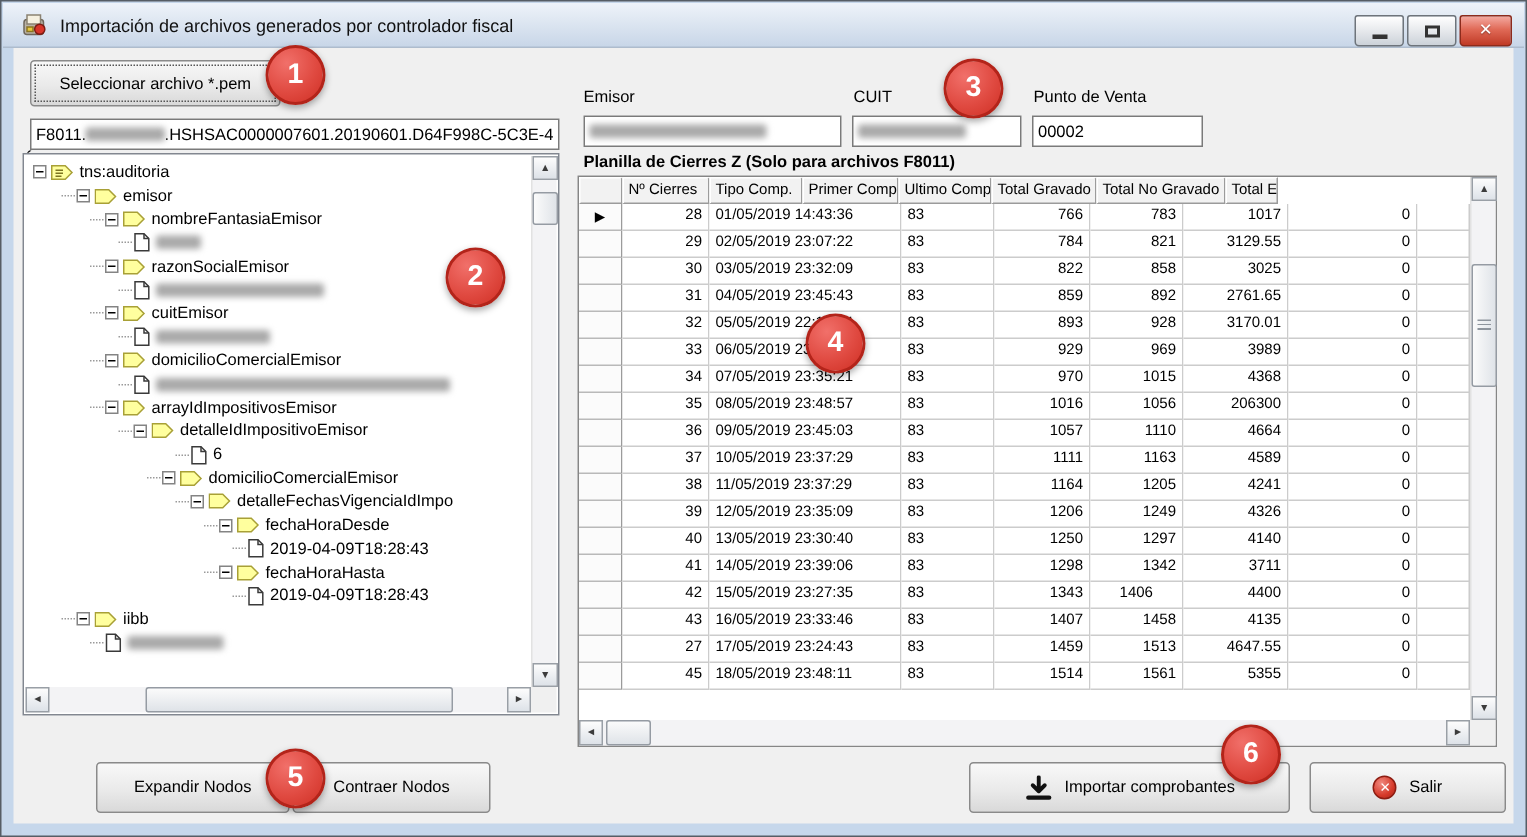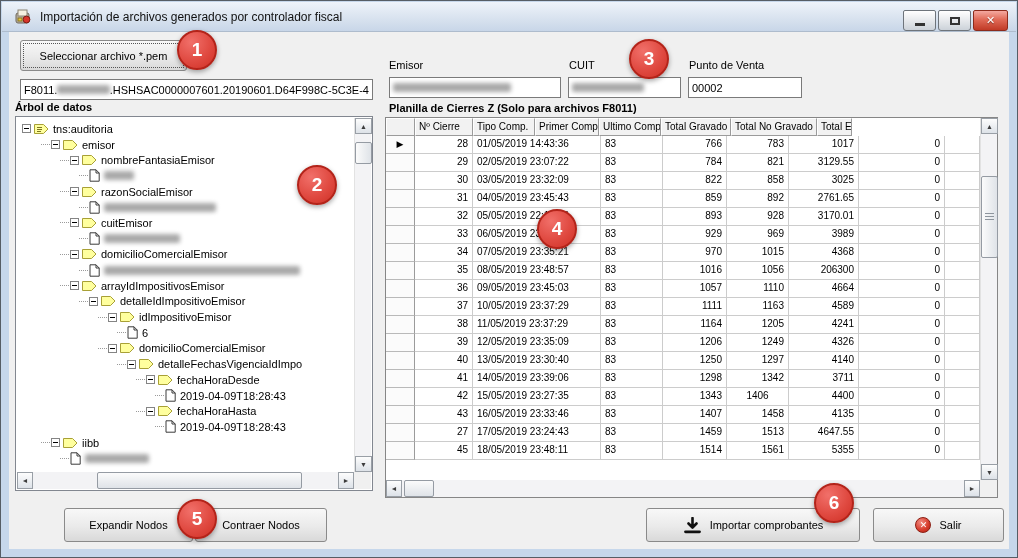--- a/index.html
+++ b/index.html
@@ -31,21 +31,21 @@
     font-size:11px;color:#000;display:flex;align-items:center;justify-content:center;gap:8px;}
   .btn.focusdot{outline:1px dotted #555;outline-offset:-4px;}
   .field{position:absolute;background:#fff;border:1px solid #7a7a7a;font-size:11px;color:#000;
     display:flex;align-items:center;padding:0 3px;white-space:nowrap;overflow:hidden;}
   .lbl{position:absolute;font-size:11px;color:#000;}
   .lbl.b{font-weight:bold;}
   .blurbar{display:inline-block;height:9px;border-radius:2px;background:#a9a9a9;
     filter:blur(2.3px);vertical-align:middle;}
 
   
-  .treeview{position:absolute;left:14px;top:115px;width:358px;height:375px;
+  .treeview{position:absolute;left:14px;top:101px;width:358px;height:375px;
     background:#fff;border:1px solid #828790;}
   .treerows{position:absolute;left:2px;top:4px;right:19px;bottom:19px;overflow:hidden;
     font-size:11px;color:#000;}
   .tnode{height:15.7px;display:flex;align-items:center;white-space:nowrap;}
   .conn{display:inline-block;width:9px;height:1px;border-top:1px dotted #9a9a9a;margin-right:1px;}
   .expander{flex:0 0 auto;width:9px;height:9px;border:1px solid #848484;background:#fff;
     display:inline-flex;align-items:center;justify-content:center;margin-right:3px;}
   .expander i{display:block;width:5px;height:1px;background:#000;}
   .ticon{display:inline-flex;margin-right:4px;flex:0 0 auto;}
   
@@ -260,32 +260,20 @@
           <span class="expander">
             <i></i>
           </span>
           <span class="ticon">
             <svg width="15" height="12" viewBox="0 0 15 12">
               <polygon points="0.5,1.5 9.5,1.5 14,6 9.5,10.5 0.5,10.5" fill="#ffff9e" stroke="#a8a036" stroke-width="1"></polygon>
             </svg>
           </span>
           <span>detalleIdImpositivoEmisor</span>
         </div>
-        <div class="tnode" style="padding-left: 80px;">
-          <span class="conn"></span>
-          <span class="expander">
-            <i></i>
-          </span>
-          <span class="ticon">
-            <svg width="15" height="12" viewBox="0 0 15 12">
-              <polygon points="0.5,1.5 9.5,1.5 14,6 9.5,10.5 0.5,10.5" fill="#ffff9e" stroke="#a8a036" stroke-width="1"></polygon>
-            </svg>
-          </span>
-          <span>idImpositivoEmisor</span>
-        </div>
         <div class="tnode" style="padding-left: 99px;">
           <span class="conn"></span>
           <span class="ticon">
             <svg width="11" height="13" viewBox="0 0 11 13">
               <path d="M1 .8 h6 l3.2 3.2 v8.2 h-9.2 z" fill="#fff" stroke="#3a3a3a"></path>
               <path d="M7 .8 v3.2 h3.2" fill="none" stroke="#3a3a3a"></path>
             </svg>
           </span>
           <span>6</span>
         </div>
@@ -416,21 +404,21 @@
   <div class="lbl" style="left:688px;top:58px;">Punto de Venta</div>
   <div class="field" style="left:687px;top:76px;width:114px;height:21px;">
     <span>00002</span>
   </div>
 
   <div class="lbl b" style="left:388px;top:101px;">Planilla de Cierres Z (Solo para archivos F8011)</div>
 
   <div class="grid">
     <div class="ghead" id="grid-head">
         <div class="gh" style="width: 29px;"></div>
-        <div class="gh" style="width: 58px;">Nº Cierre</div>
+        <div class="gh" style="width: 58px;">Nº Cierres</div>
         <div class="gh" style="width: 62px;">Tipo Comp.</div>
         <div class="gh" style="width: 64px;">Primer Comp.</div>
         <div class="gh" style="width: 62px;">Ultimo Comp.</div>
         <div class="gh" style="width: 70px;">Total Gravado</div>
         <div class="gh" style="width: 86px;">Total No Gravado</div>
         <div class="gh" style="width: 35px;">Total Exe</div>
       </div>
     <div class="grows" id="grid-rows">
         <div class="grow">
           <div class="gc sel" style="width: 29px;">

